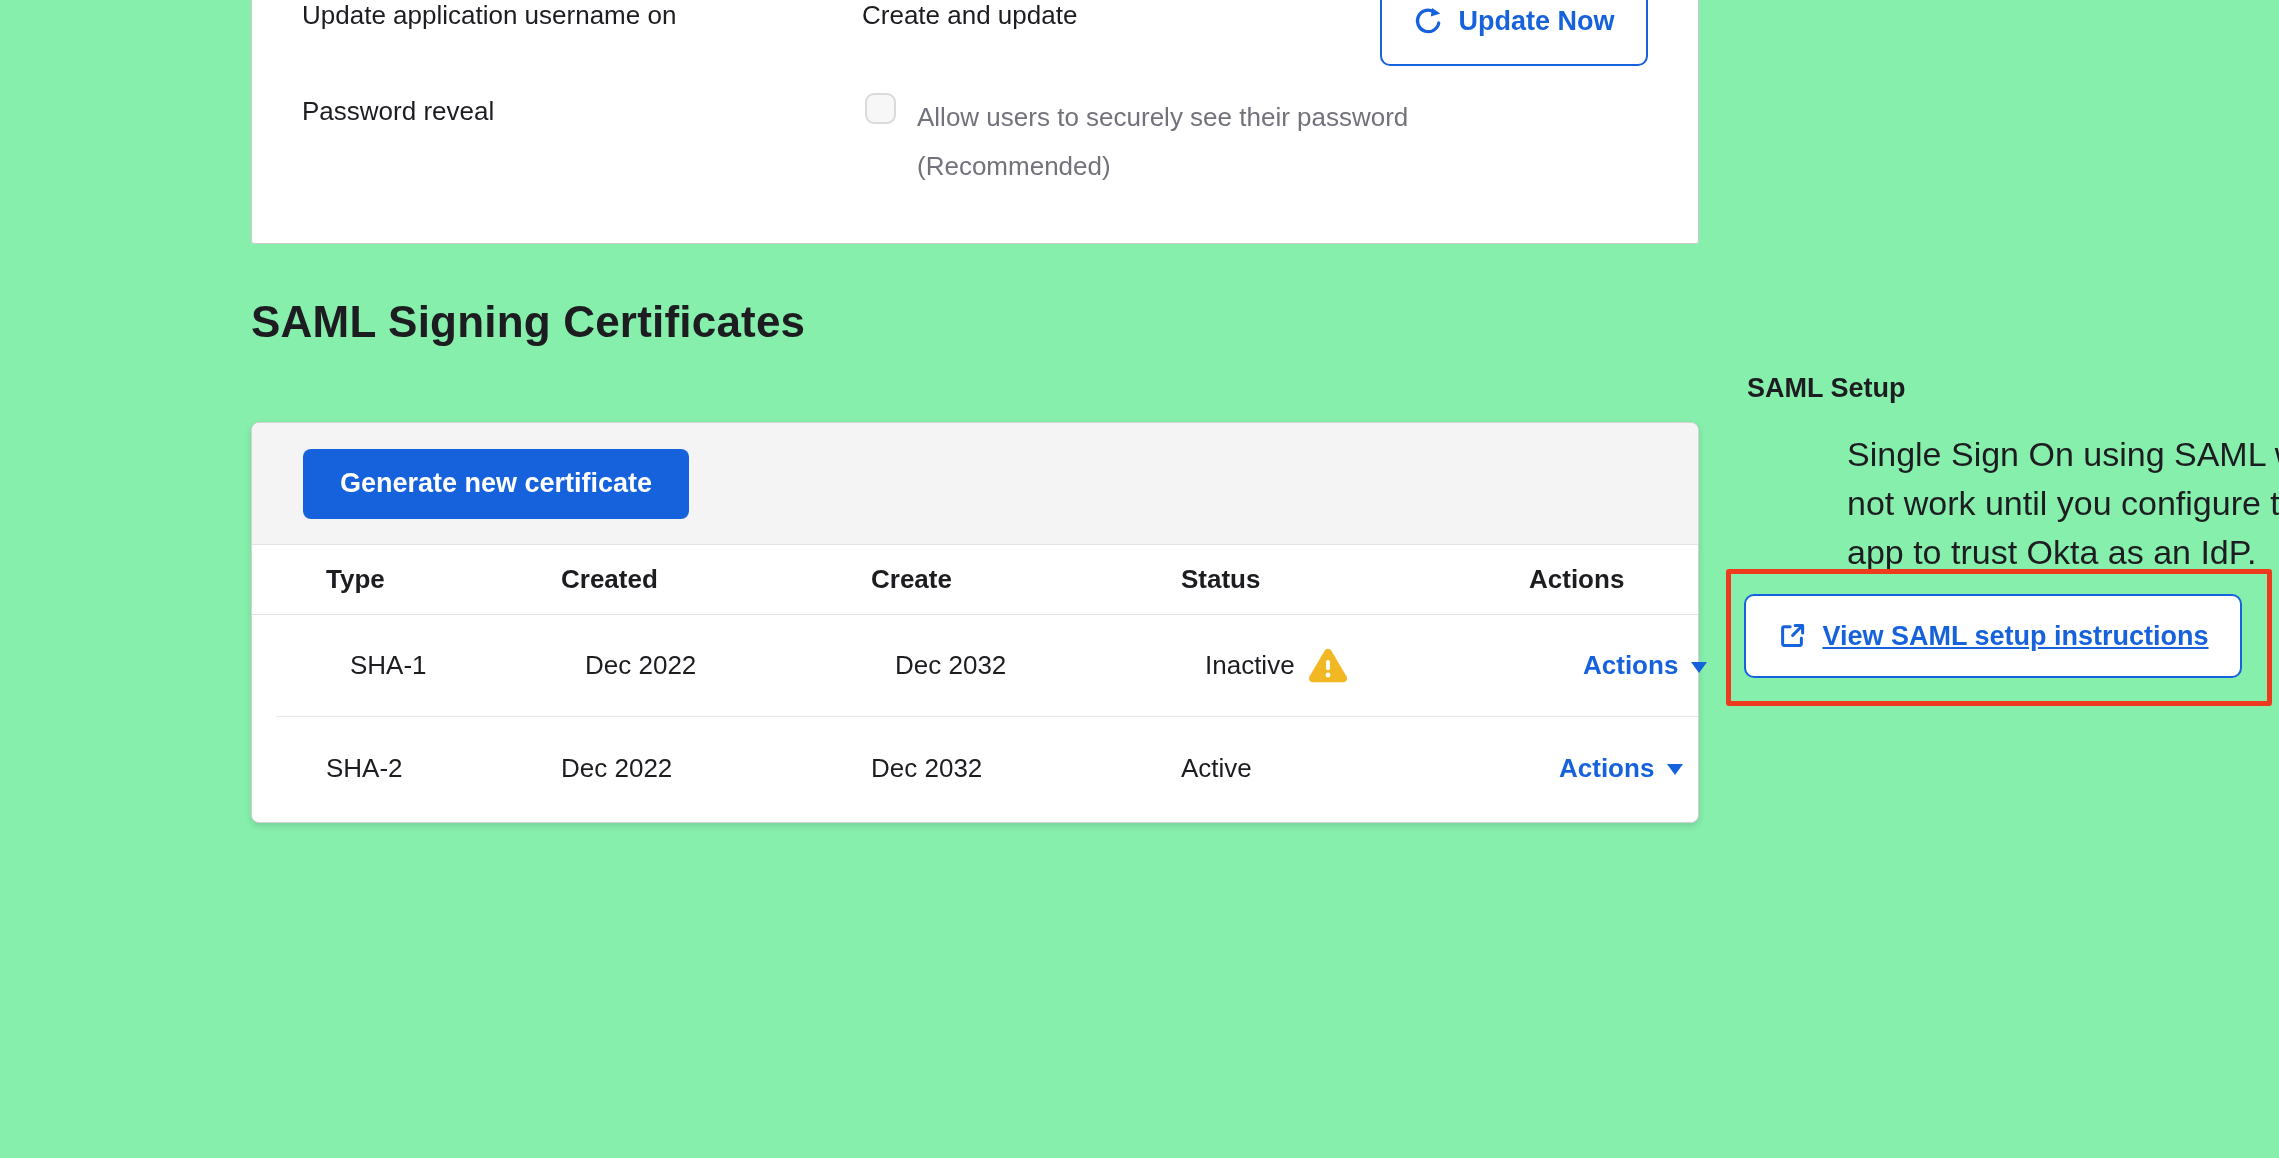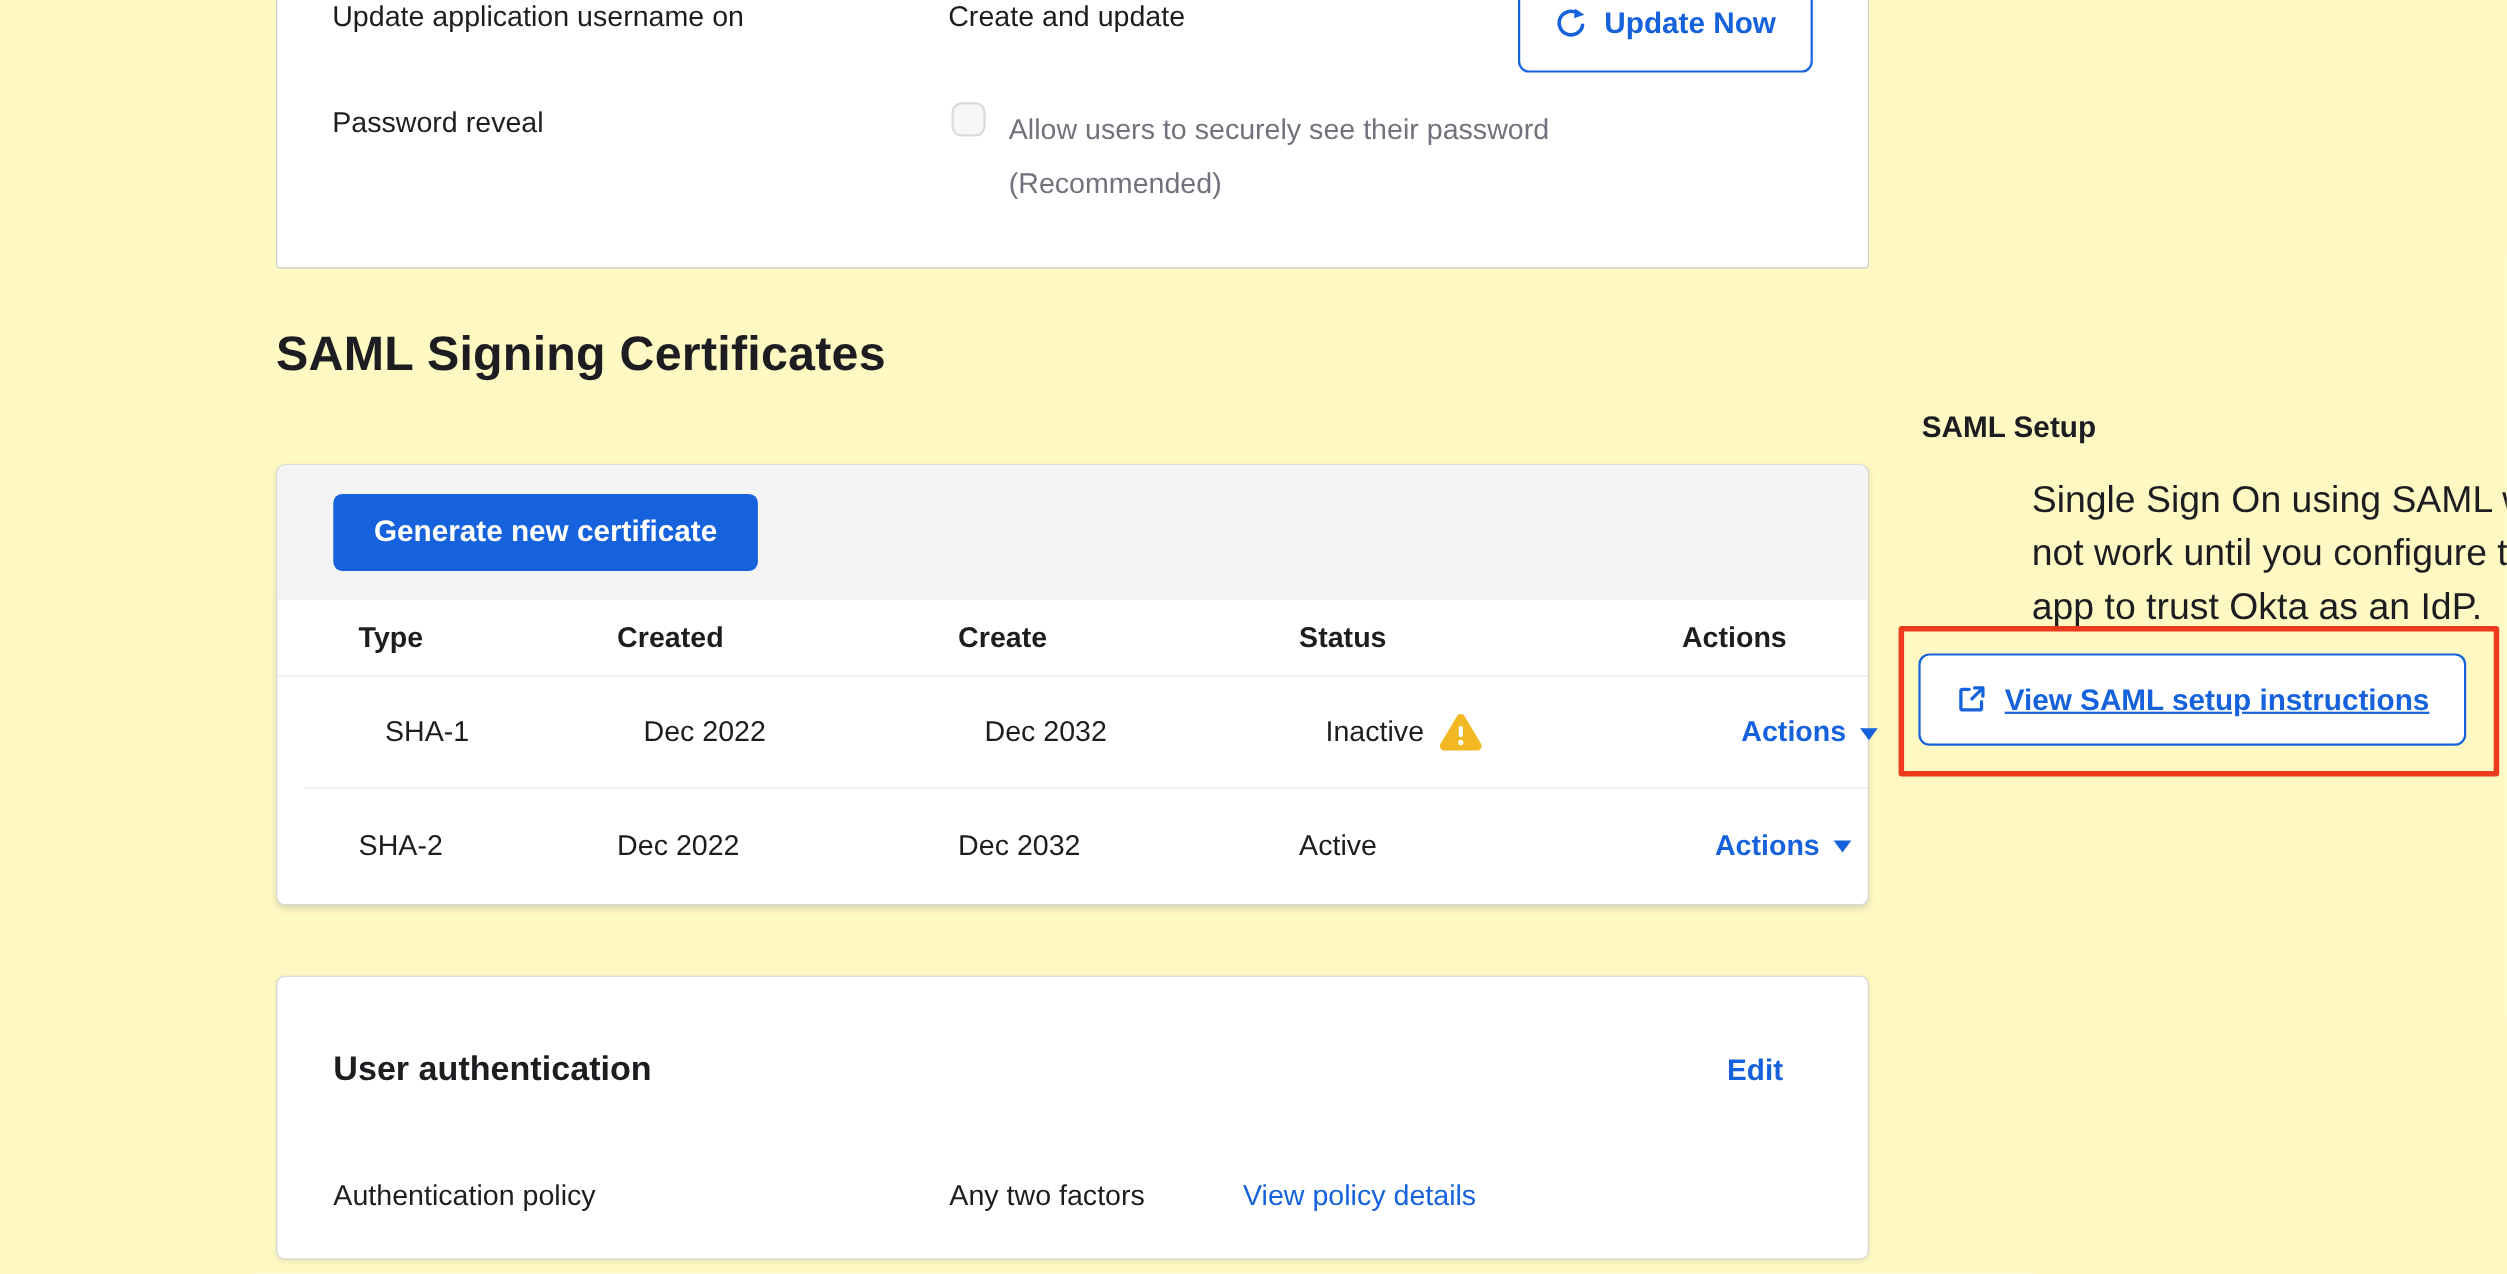--- a/index.html
+++ b/index.html
@@ -8,21 +8,21 @@
     --yellow:#f2b824;
     --text:#1d1d21;
     --gray-text:#72727c;
     --border:#d2d2d7;
     --row-border:#e6e6e9;
     --panel:#f4f4f5;
   }
   *{margin:0;padding:0;box-sizing:border-box;}
   html,body{background:#fff;}
   body{font-family:"Liberation Sans","DejaVu Sans",sans-serif;color:var(--text);}
-  #page{position:relative;width:2279px;height:1158px;overflow:hidden;background:#fef9c3;}
+  #page{position:relative;width:2279px;height:1158px;overflow:hidden;background:#86efac;}
   .abs{position:absolute;}
 
   
   .top-card{left:251px;top:-30px;width:1448px;height:274px;border:1px solid #c9c9cf;border-radius:3px;background:#fff;}
   .prov-label{font-size:26px;color:var(--text);}
   .gray-wrap{font-size:26px;color:var(--gray-text);line-height:49px;width:575px;}
   .checkbox{left:865px;top:93px;width:31px;height:31px;border:2px solid #d9d9de;border-radius:9px;background:#f7f7f8;cursor:pointer;}
 
   .outline-btn{display:flex;align-items:center;justify-content:center;gap:15px;background:#fff;border:2.5px solid var(--blue);border-radius:10px;color:var(--blue);font-weight:bold;font-size:27px;cursor:pointer;font-family:inherit;}
   .update-now{left:1380px;top:-24px;width:268px;height:90px;}
@@ -129,27 +129,20 @@
       </div>
       <div class="cell">
         <a class="actions-link">
           <span>Actions</span>
           <span class="caret"></span>
         </a>
       </div>
     </div>
   </div>
 
-  <div class="abs user-card">
-    <div class="user-title">User authentication</div>
-    <a class="edit-link">Edit</a>
-    <div class="user-row-label">Authentication policy</div>
-    <div class="user-row-value">Any two factors</div>
-    <a class="user-row-link">View policy details</a>
-  </div>
 
   <div class="abs saml-setup-title">SAML Setup</div>
   <div class="abs saml-setup-desc">Single Sign On using SAML will not work until you configure the app to trust Okta as an IdP.</div>
 
   <button class="abs outline-btn view-saml-btn">
     <span>
       <svg class="icon-svg" width="30" height="30" viewBox="0 0 24 24">
         <path d="M10.5 4.5 H5.8 Q4.5 4.5 4.5 5.8 V18.2 Q4.5 19.5 5.8 19.5 H18.2 Q19.5 19.5 19.5 18.2 V13.5" fill="none" stroke="#1662dd" stroke-width="2.4" stroke-linecap="round"></path>
         <path d="M14.5 3.5 H20.5 V9.5" fill="none" stroke="#1662dd" stroke-width="2.4" stroke-linecap="round" stroke-linejoin="round"></path>
         <path d="M20 4 L12.5 11.5" fill="none" stroke="#1662dd" stroke-width="2.4" stroke-linecap="round"></path>

